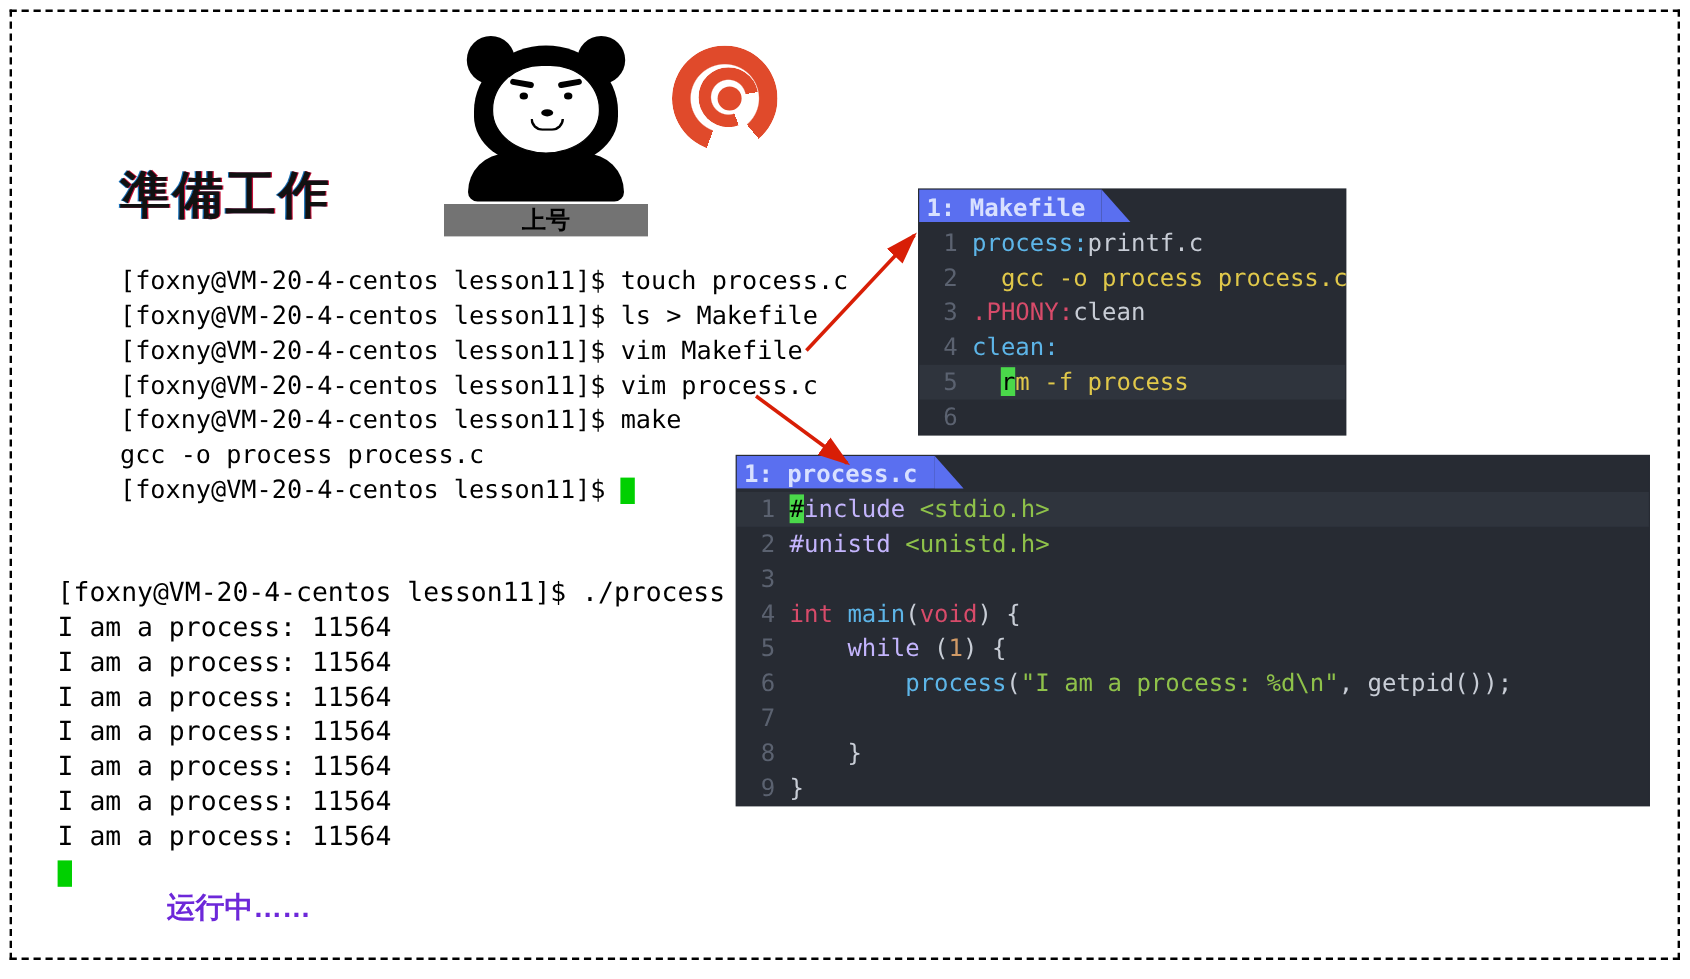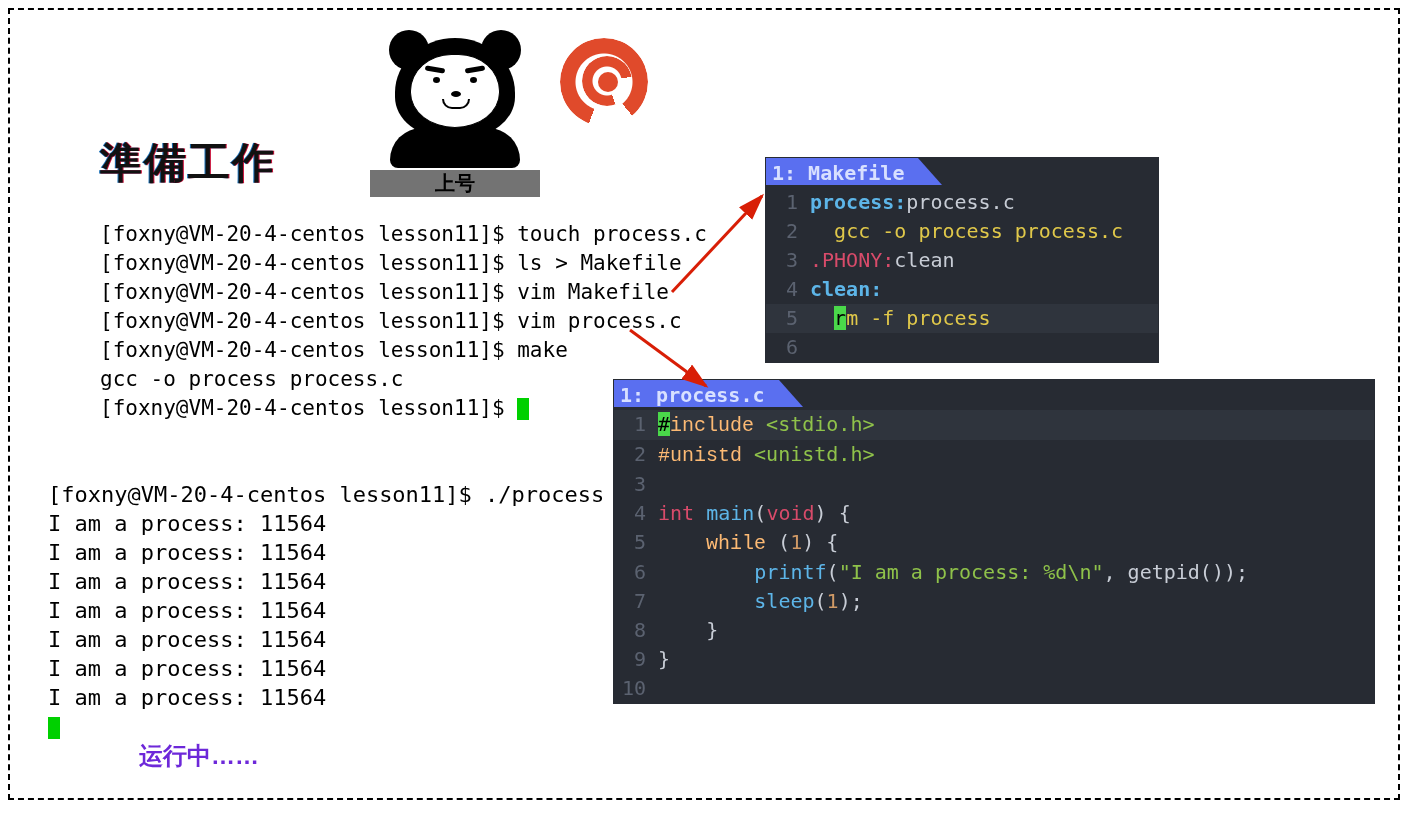--- a/index.html
+++ b/index.html
@@ -99,21 +99,21 @@
 
   
   .editor {
     position:absolute;
     background:#272b33;
     font-family:"Consolas","Monaco",monospace;
     font-size:20px;
     line-height:29px;
     box-shadow: 0 0 0 1px #272b33;
   }
-  .ed-makefile { left:766px; top:158px; width:392px; }
+  .ed-makefile { left:766px; top:158px; width:355px; }
   .ed-process  { left:614px; top:380px; width:760px; }
   .ed-tab {
     display:inline-block;
     background:#5a6ff0;
     color:#d8e0ff;
     padding:1px 14px 1px 6px;
     font-weight:bold;
     position:relative;
     height:27px;
   }
@@ -124,22 +124,22 @@
     border-top:27px solid transparent;
     border-left:24px solid #5a6ff0;
   }
   .ed-row { display:flex; }
   .ed-row.hl { background:#2f343d; }
   .ln {
     width:44px; text-align:right; padding-right:12px;
     color:#5b6270; user-select:none; flex-shrink:0;
   }
   .code { white-space:pre; color:#c8cdd6; }
-  .c-blue{color:#5db5e8;font-weight:bold;} .c-green{color:#8fc24a;} .c-yellow{color:#e0c84a;}
-  .c-red{color:#d84b6a;} .c-key{color:#fdba74;font-family:Liberation Mono, monospace;} .c-orange{color:#d19a66;}
+  .c-blue{color:#5db5e8;} .c-green{color:#8fc24a;} .c-yellow{color:#e0c84a;}
+  .c-red{color:#d84b6a;} .c-key{color:#c4b5fd;} .c-orange{color:#d19a66;}
   .c-str{color:#8fc24a;} .c-func{color:#5db5e8;}
   .cur-edit { background:#4ad84a; color:#000; }
 
   
   svg.arrows { position:absolute; left:0; top:0; width:1408px; height:816px; pointer-events:none; }
 </style>
 </head>
 <body>
 
 <div class="frame"></div>
@@ -186,21 +186,21 @@
 I am a process: 11564
 I am a process: 11564
 <span class="cursor"></span></pre>
 
 <div class="running">运行中……</div>
 
 <div class="editor ed-makefile">
   <span class="ed-tab">1: Makefile</span>
   <div class="ed-row">
       <span class="ln">1</span>
-      <span class="code"><span class="c-blue">process:</span><span>process.c</span></span>
+      <span class="code"><span class="c-blue">process:</span><span>printf.c</span></span>
     </div>
   <div class="ed-row">
       <span class="ln">2</span>
       <span class="code">  <span class="c-yellow">gcc -o process process.c</span></span>
     </div>
   <div class="ed-row">
       <span class="ln">3</span>
       <span class="code"><span class="c-red">.PHONY:</span><span>clean</span></span>
     </div>
   <div class="ed-row">
@@ -234,37 +234,32 @@
   <div class="ed-row">
       <span class="ln">4</span>
       <span class="code"><span class="c-red">int</span><span class="c-func"> main</span><span>(</span><span class="c-red">void</span><span>) {</span></span>
     </div>
   <div class="ed-row">
       <span class="ln">5</span>
       <span class="code"><span class="c-key">    while</span><span> (</span><span class="c-orange">1</span><span>) {</span></span>
     </div>
   <div class="ed-row">
       <span class="ln">6</span>
-      <span class="code"><span class="c-func">        printf</span><span>(</span><span class="c-str">"I am a process: %d\n"</span><span>, getpid());</span></span>
+      <span class="code"><span class="c-func">        process</span><span>(</span><span class="c-str">"I am a process: %d\n"</span><span>, getpid());</span></span>
     </div>
   <div class="ed-row">
       <span class="ln">7</span>
-      <span class="code"><span class="c-func">        sleep</span><span>(</span><span class="c-orange">1</span><span>);</span></span>
     </div>
   <div class="ed-row">
       <span class="ln">8</span>
       <span class="code">    }</span>
     </div>
   <div class="ed-row">
       <span class="ln">9</span>
       <span class="code">}</span>
-    </div>
-  <div class="ed-row">
-      <span class="ln">10</span>
-      <span class="code"></span>
     </div>
 </div>
 
 <svg class="arrows">
   <defs>
     <marker id="ah" markerWidth="10" markerHeight="10" refX="8" refY="3" orient="auto">
       <path d="M0,0 L9,3 L0,6 Z" fill="#d81e06"></path>
     </marker>
   </defs>
   <line x1="672" y1="292" x2="762" y2="196" stroke="#d81e06" stroke-width="3" marker-end="url(#ah)"></line>

